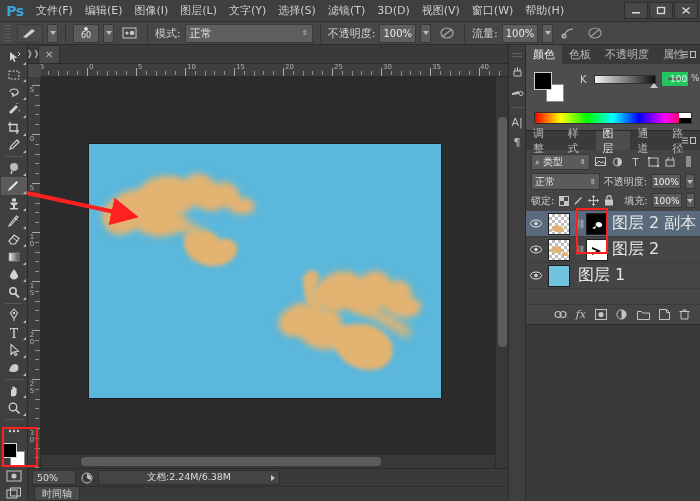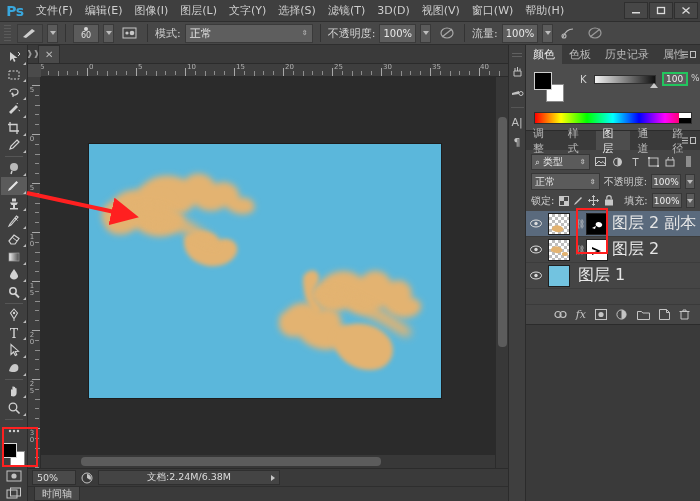--- a/index.html
+++ b/index.html
@@ -191,21 +191,21 @@
   
   .color-body { background: #4d4d4d; height: 66px; position: relative; padding: 6px 6px 0 6px; }
   .cp-fg { position: absolute; left: 8px; top: 8px; width: 18px; height: 18px; background: #000; border: 1px solid #cfcfcf; z-index: 2;}
   .cp-bg { position: absolute; left: 20px; top: 20px; width: 18px; height: 18px; background: #fff; border: 1px solid #8a8a8a; }
   .k-label { position: absolute; left: 54px; top: 10px; font-size: 10px; color: #d0d0d0; }
   .k-slider { position: absolute; left: 68px; top: 11px; width: 62px; height: 9px;
     background: linear-gradient(to right, #f2f2f2, #111); border: 1px solid #2f2f2f;}
   .k-thumb { position: absolute; left: 124px; top: 19px; width: 0; height: 0;
      border-left: 4px solid transparent; border-right: 4px solid transparent; border-bottom: 5px solid #c8c8c8; }
   .k-val { position: absolute; left: 136px; top: 8px; width: 26px; height: 14px; background: #5e5e5e;
-    border: 2px solid #22c55e; font-size: 9px; color: #eee; display: flex; align-items: center; justify-content: flex-start; padding-left:2px;}
+    border: 6px solid #22c55e; font-size: 9px; color: #eee; display: flex; align-items: center; justify-content: flex-start; padding-left:2px;}
   .k-pct { position: absolute; left: 165px; top: 9px; font-size: 9px; color: #d0d0d0; }
   .spectrum { position: absolute; left: 8px; top: 48px; width: 158px; height: 12px;
     background: linear-gradient(to right, #ff0000, #ffff00, #00ff00, #00ffff, #0000ff, #ff00ff, #ff0000);
     border: 1px solid #2f2f2f; }
   .spectrum::after { content: ""; position: absolute; right: 0; top: 0; width: 12px; height: 100%;
     background: linear-gradient(to bottom, #fff 50%, #000 50%); }
 
   
   .layers-head { background: #454545; padding: 4px 5px 0 5px; }
   .lh-row { display: flex; align-items: center; gap: 4px; margin-bottom: 3px; }
@@ -720,21 +720,21 @@
     <div class="dock-ico">A|</div>
     <div class="dock-ico">¶</div>
   </div>
 
   <div class="panel-col">
 
     <div class="panel">
       <div class="panel-tabs">
         <div class="ptab active">颜色</div>
         <div class="ptab">色板</div>
-        <div class="ptab">历史记录</div>
+        <div class="ptab">不透明度</div>
         <div class="ptab">属性</div>
         <div class="panel-menu">
           <svg width="14" height="9">
               <path d="M0 2 L6 2 M0 4.5 L6 4.5 M0 7 L6 7" stroke="#bfbfbf"></path>
               <rect x="8.5" y="1.5" width="5" height="6" fill="none" stroke="#bfbfbf"></rect>
             </svg>
         </div>
       </div>
       <div class="color-body">
         <div class="cp-bg"></div>

